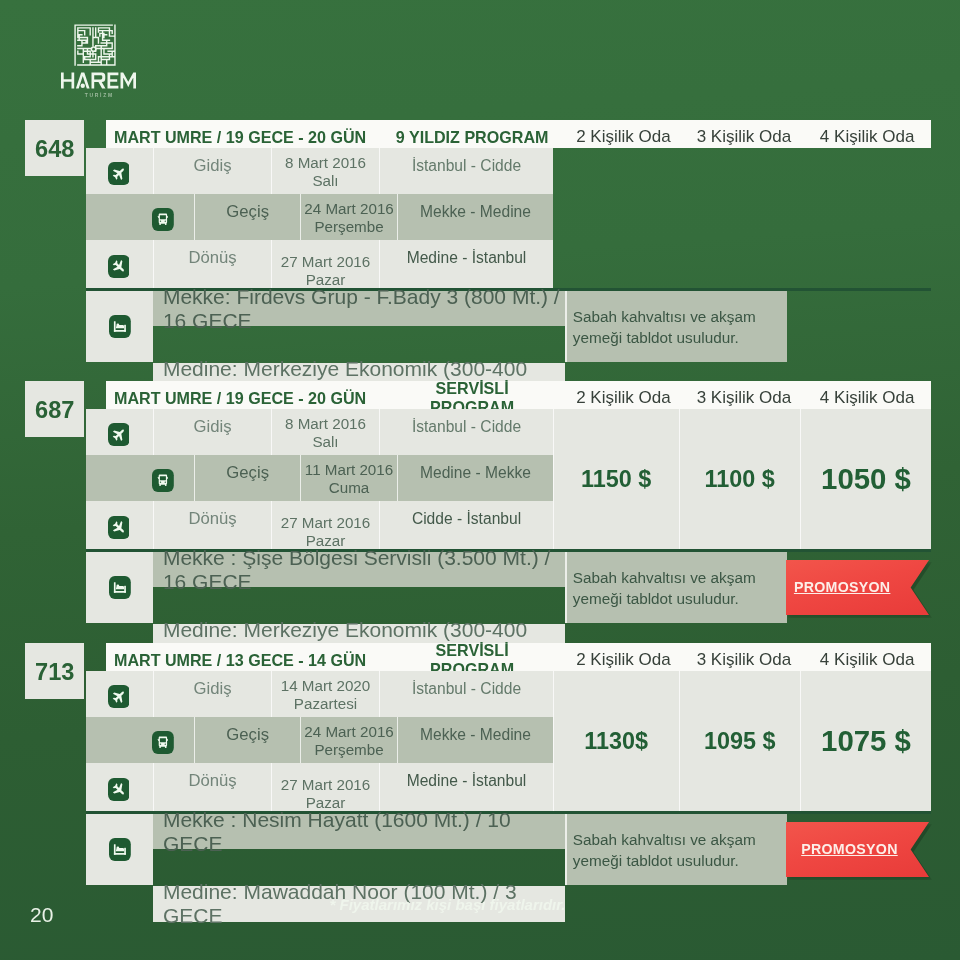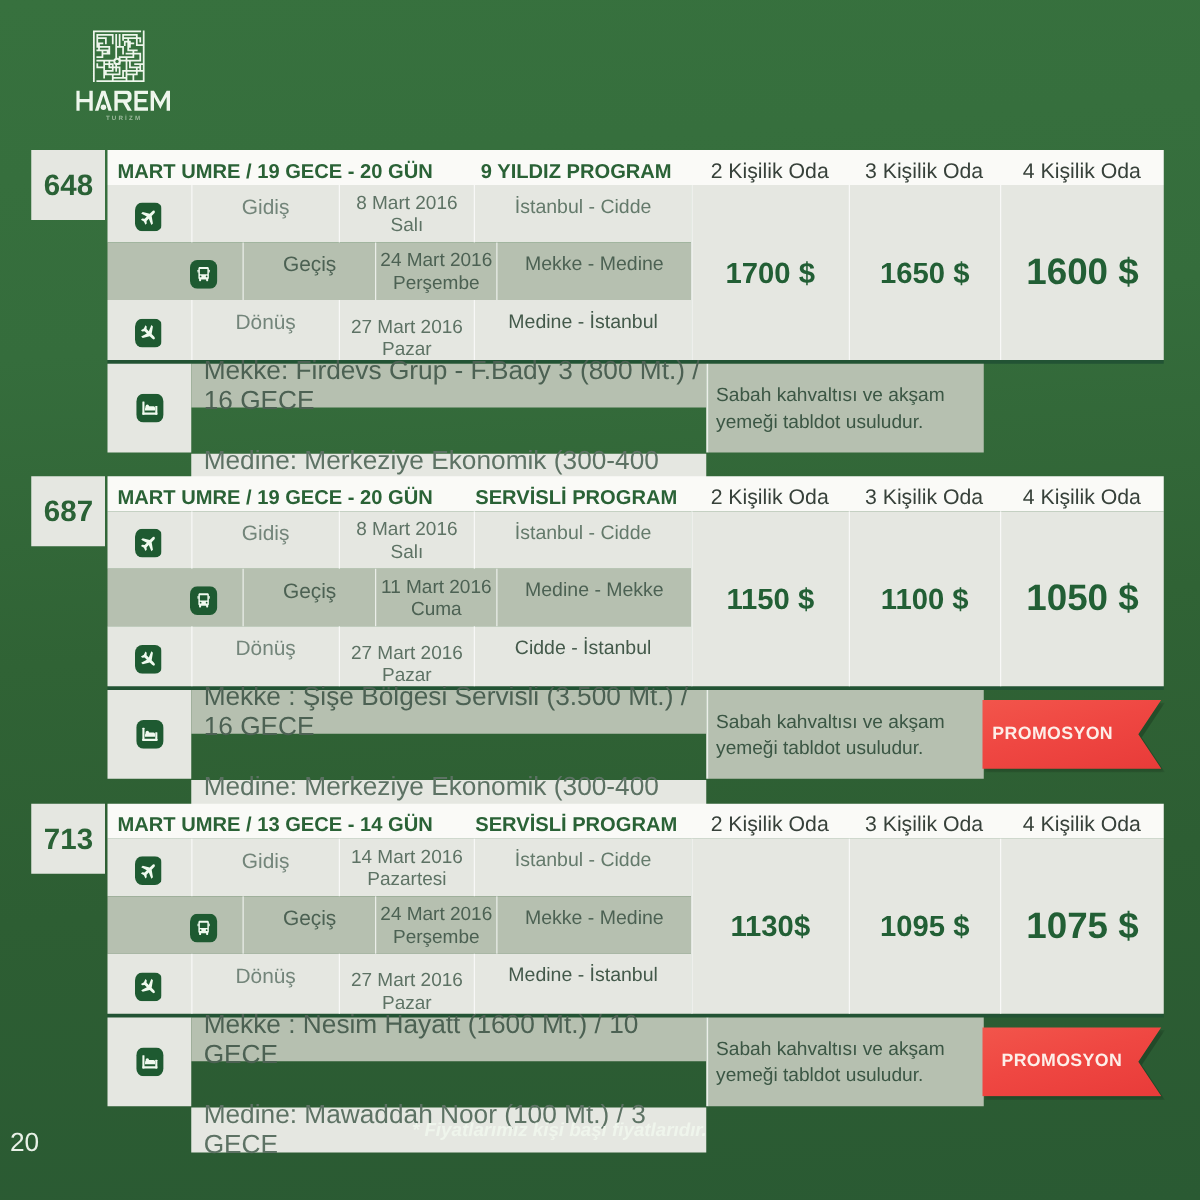--- a/index.html
+++ b/index.html
@@ -21,21 +21,21 @@
   
   .pkg{position:absolute;left:25px;width:906px;}
   .code-box{position:absolute;left:0;top:0;width:58.5px;height:55.5px;
             background:#e5e7e1;color:#2a6236;
             font-size:23.6px;font-weight:bold;
             display:flex;align-items:center;justify-content:center;
             letter-spacing:0px;padding:4px 0 0 1px;box-sizing:border-box;}
   .tbl{position:absolute;left:61px;top:0;width:845px;}
 
   .hdr{display:flex;height:28px;background:#fafaf7;align-items:center;padding-top:6px;
-       box-sizing:border-box;}
+       box-sizing:border-box;margin-left:20px;}
   .hdr .h-title{width:294px;padding-left:8px;color:#2a6236;font-size:16.1px;font-weight:bold;box-sizing:border-box;}
   .hdr .h-prog{width:173px;text-align:center;color:#2a6236;font-size:16.1px;font-weight:bold;
                box-sizing:border-box;padding-right:11px;}
   .hdr .h-p2,.hdr .h-p3,.hdr .h-p4{text-align:center;color:#37413a;font-size:17px;}
   .hdr .h-p2{width:125.5px;}
   .hdr .h-p3{width:121.5px;}
   .hdr .h-p4{width:131px;}
 
   .body{display:flex;}
   .legs{width:467px;}
@@ -78,28 +78,28 @@
   .meal{width:216px;background:#b6c0b0;color:#3b5644;font-size:15.3px;
         display:flex;align-items:center;padding:0 0 0 6px;line-height:21.1px;}
 
   
   .promo{position:absolute;height:55.5px;
          background:linear-gradient(165deg,#f2554b 0%,#ef4742 45%,#e83b39 100%);
          color:#fdeee8;font-size:14.2px;font-weight:bold;letter-spacing:0.3px;
          display:flex;align-items:center;
          -webkit-clip-path:polygon(0 0,100% 0,87.1% 50%,100% 100%,0 100%);
          clip-path:polygon(0 0,100% 0,87.1% 50%,100% 100%,0 100%);}
-  .promo span{padding-left:8.3px;}
+  .promo span{padding-left:8.3px;text-decoration:underline;}
   .promo.shift span{padding-left:15.6px;}
   .promo-shadow{position:absolute;background:rgba(0,0,0,.20);
          -webkit-clip-path:polygon(0 0,100% 0,87.1% 50%,100% 100%,0 100%);
          clip-path:polygon(0 0,100% 0,87.1% 50%,100% 100%,0 100%);
          filter:blur(2px);}
 
-  .page-num{position:absolute;left:8px;top:903px;color:#e9f1e7;font-size:21px;}
+  .page-num{position:absolute;left:30px;top:903px;color:#e9f1e7;font-size:21px;}
   .note{position:absolute;left:0;top:896px;width:895px;text-align:center;
         color:#eff5ec;font-size:15px;font-style:italic;font-weight:bold;}
 </style>
 </head>
 <body>
 
 <div id="page">
 
   <div class="logo">
     <svg class="logo-mark" id="kufic" width="44" height="44" viewBox="0 0 48 48">
@@ -174,25 +174,20 @@
                     </g>
                   </svg>
                 </div>
                 <div class="c-leg">Dönüş</div>
                 <div class="c-date">
                   <div>27 Mart 2016</div>
                   <div>Pazar</div>
                 </div>
                 <div class="c-route">Medine - İstanbul</div>
               </div>
-            </div>
-            <div class="prices">
-              <div class="pcell p2">1700 $</div>
-              <div class="pcell p3">1650 $</div>
-              <div class="pcell p4">1600 $</div>
             </div>
           </div>
           <div class="divider"></div>
           <div class="hotels">
             <div class="hot-icon">
               <svg viewBox="0 0 24 24" preserveAspectRatio="none" width="21.8" height="23" class="icon-badge">
                 <rect x="0" y="0" width="24" height="24" rx="6.4" ry="6.4" fill="#1e5a31"></rect>
                 <g fill="#f0faef" transform="translate(4.08,4.08) scale(0.66)">
                   <rect x="2.0" y="3.6" width="2.8" height="16.8" rx="0.5"></rect>
                   <rect x="19.2" y="9.4" width="2.8" height="11.0" rx="0.5"></rect>
@@ -329,21 +324,21 @@
                     <rect x="0" y="0" width="24" height="24" rx="6.4" ry="6.4" fill="#1e5a31"></rect>
                     <g fill="#f0faef" transform="translate(4.80,4.80) scale(0.6)">
                       <g transform="translate(12,12) rotate(47) translate(-12,-12)">
                         <path d="M12 0c1.2 0 2.1 1.35 2.1 3.1v4.75l8.9 5.75v3.1l-8.9-3.1v4.5l2.75 2.25v2.55L12 21.5 7.15 22.9v-2.55l2.75-2.25v-4.5L1 16.7v-3.1l8.9-5.75V3.1C9.9 1.35 10.8 0 12 0z"></path>
                       </g>
                     </g>
                   </svg>
                 </div>
                 <div class="c-leg">Gidiş</div>
                 <div class="c-date">
-                  <div>14 Mart 2016</div>
+                  <div>14 Mart 2020</div>
                   <div>Pazartesi</div>
                 </div>
                 <div class="c-route">İstanbul - Cidde</div>
               </div>
               <div class="legrow r2 alt">
                 <div class="c-icon">
                   <svg viewBox="0 0 24 24" preserveAspectRatio="none" width="21.8" height="23" class="icon-badge">
                     <rect x="0" y="0" width="24" height="24" rx="6.4" ry="6.4" fill="#1e5a31"></rect>
                     <g fill="#f0faef" transform="translate(4.80,4.80) scale(0.6)">
                       <path d="M6.3 1.6h11.4c1.1 0 2 .9 2 2v13.3c0 .7-.4 1.4-1 1.7v1.9c0 .5-.4.9-.9.9h-1.2c-.5 0-.9-.4-.9-.9v-1.2H8.3v1.2c0 .5-.4.9-.9.9H6.2c-.5 0-.9-.4-.9-.9v-1.9c-.6-.3-1-1-1-1.7V3.6c0-1.1.9-2 2-2zM6.5 4.6v7.1h11V4.6zM7.6 13.6a1.25 1.25 0 1 0 0 2.5 1.25 1.25 0 0 0 0-2.5zM16.4 13.6a1.25 1.25 0 1 0 0 2.5 1.25 1.25 0 0 0 0-2.5z" fill-rule="evenodd"></path>

